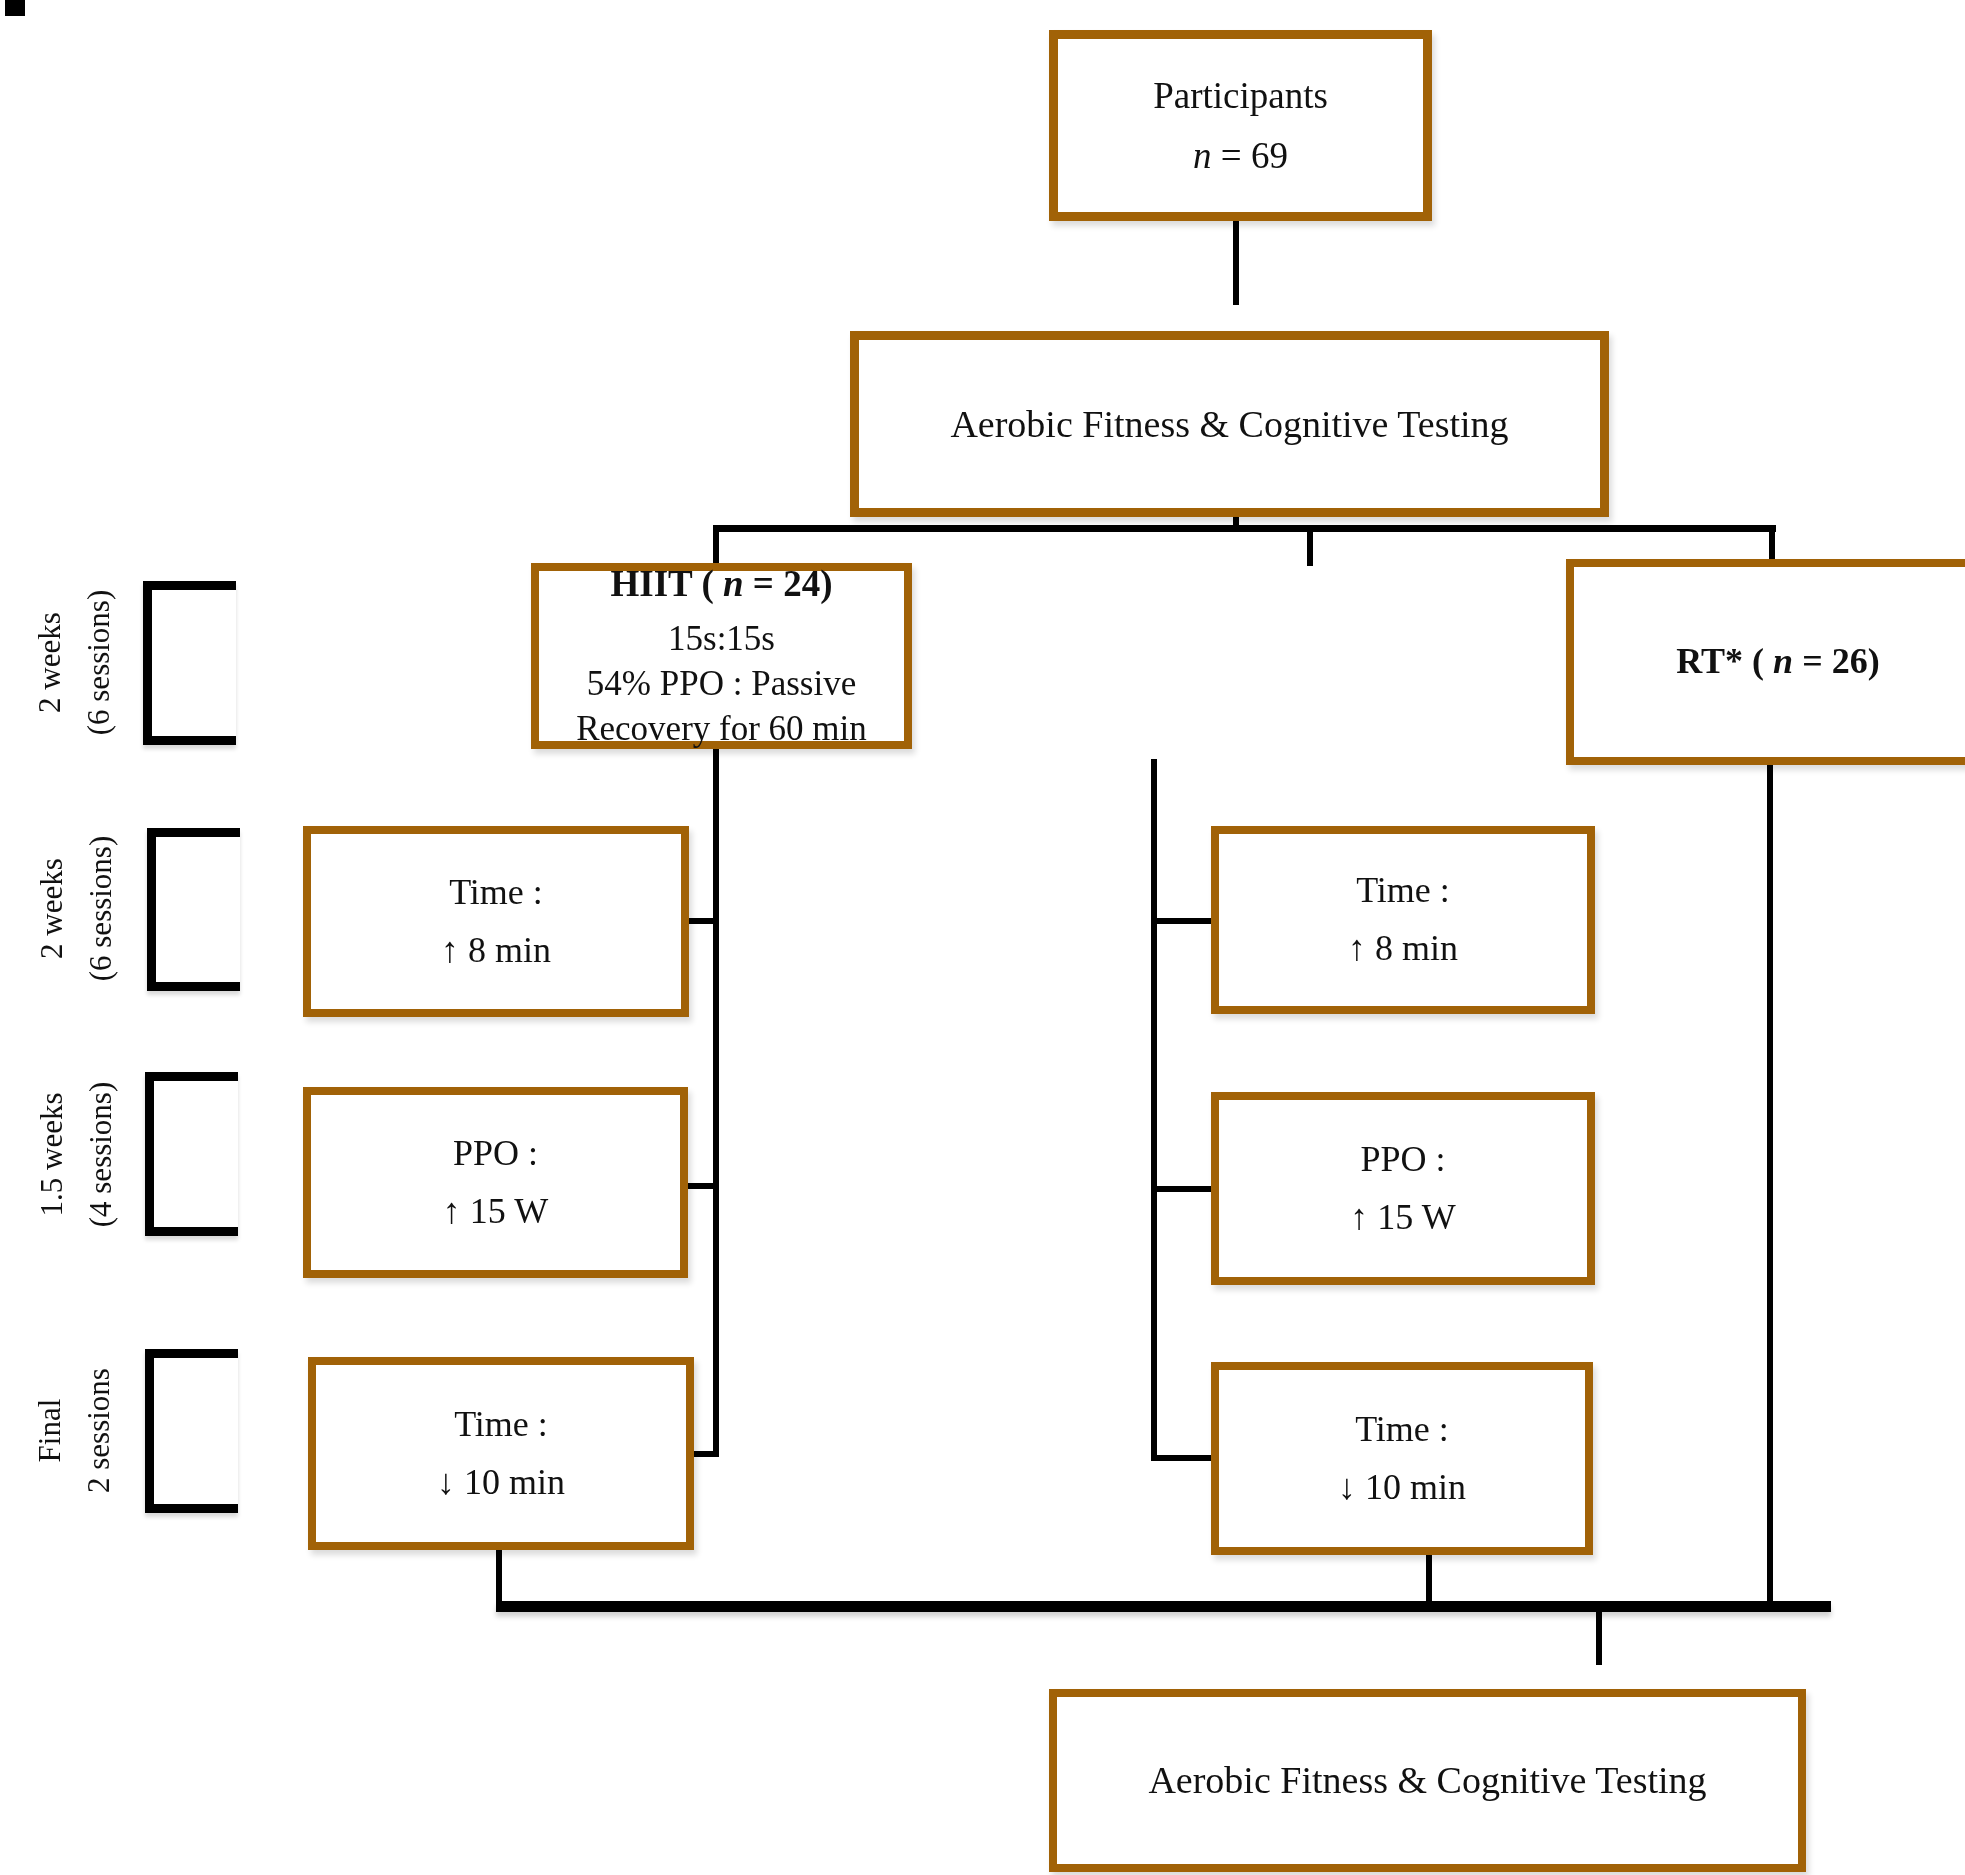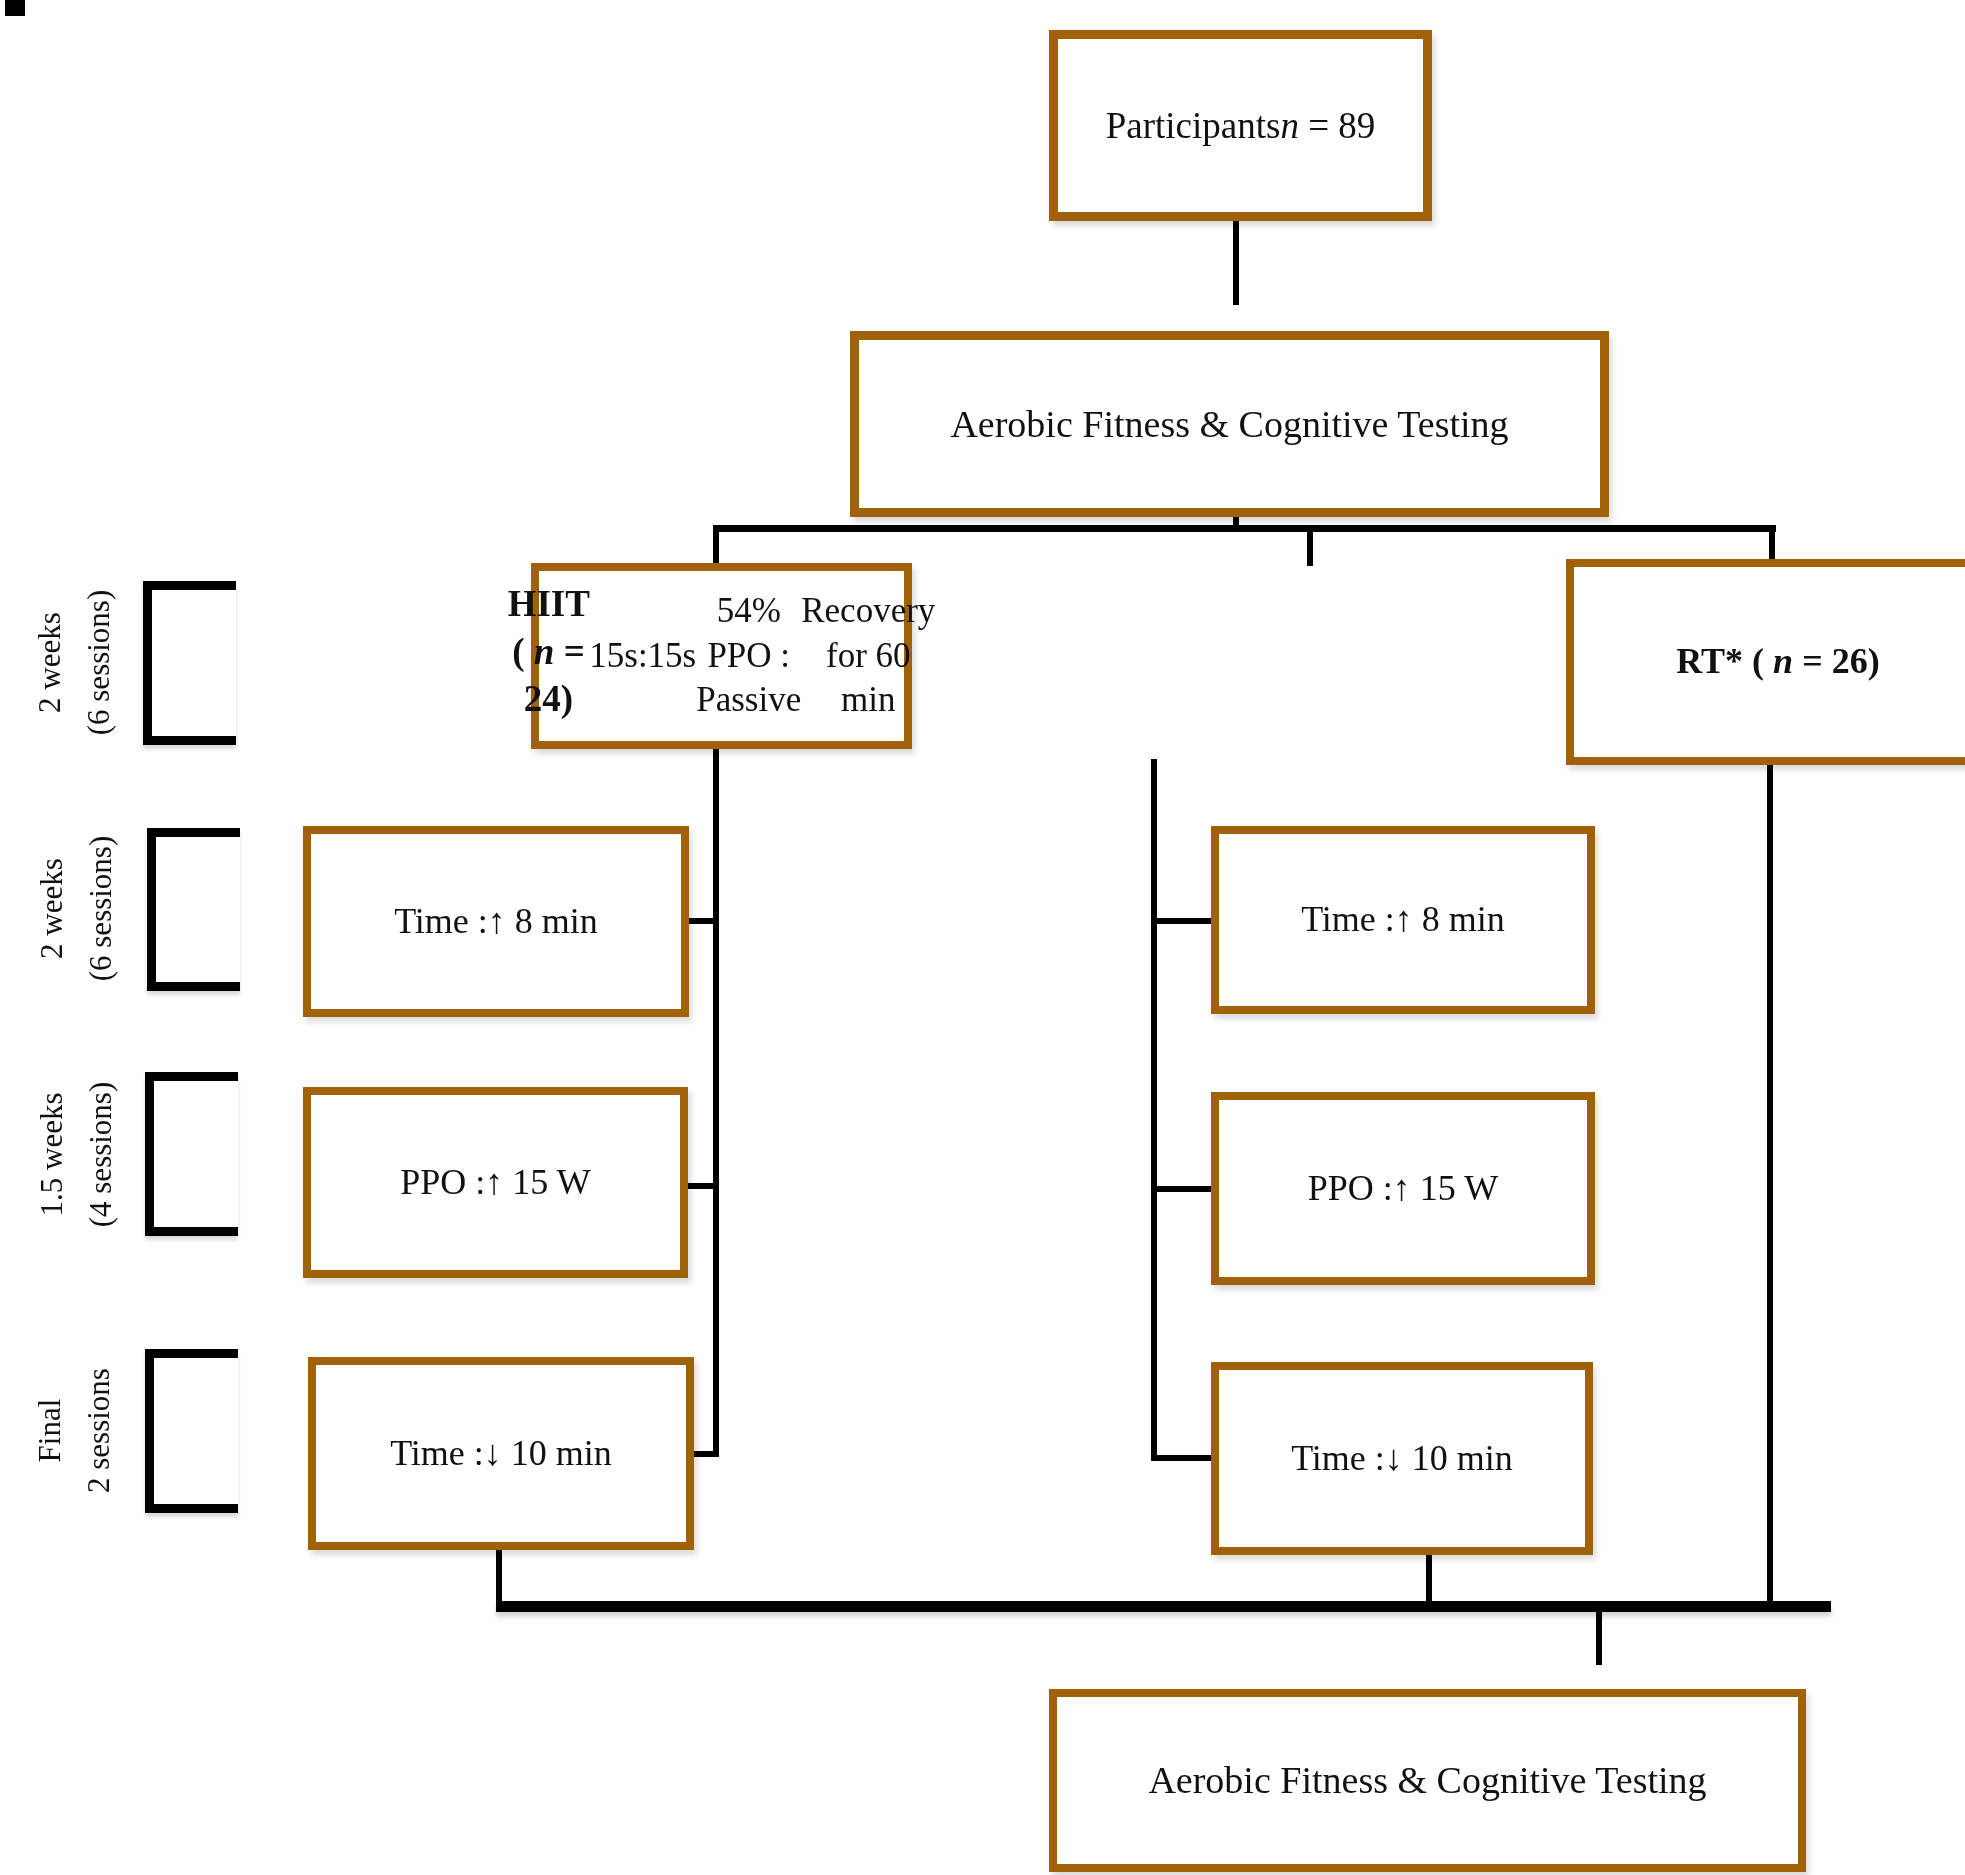--- a/index.html
+++ b/index.html
@@ -2,21 +2,21 @@
 <html style="font-size:10.7px"><head>
 <meta charset="utf-8">
 <style>
   html,body{margin:0;padding:0;background:#ffffff;}
   .canvas{
     position:relative;width:1965px;height:1876px;background:#ffffff;
     font-family:"Liberation Serif","DejaVu Serif",serif;color:#111111;overflow:hidden;
   }
   .box{
     position:absolute;box-sizing:border-box;background:#ffffff;
-    border:8px solid #a16207;display:flex;flex-direction:row;
+    border:8px solid #a16207;display:flex;flex-direction:column;
     align-items:center;justify-content:center;text-align:center;
     font-size:36px;line-height:1.6;box-shadow:2.7px 4.7px 6px rgba(0,0,0,0.14);
   }
   .box .title{font-weight:bold;}
   .ln{position:absolute;background:#000;}
   .shadowed{box-shadow:0 4.7px 5.3px rgba(0,0,0,0.18);}
   .bracket{
     position:absolute;box-sizing:border-box;background:transparent;
     border-left:9.3px solid #000;border-top:9.3px solid #000;border-bottom:9.3px solid #000;
     box-shadow:0 4px 4px rgba(0,0,0,0.15);
@@ -84,21 +84,21 @@
     <div>1.5 weeks</div>
     <div>(4 sessions)</div>
   </div>
   <div class="phase-label" style="left:-67px;top:1380px;width:282px;height:101px;">
     <div>Final</div>
     <div>2 sessions</div>
   </div>
 
   <div class="box" style="left:1049px;top:30px;width:383px;height:191px;border-width:9.3px;font-size:37px;">
     <div>Participants</div>
-    <div><i>n</i><span> = 89</span></div>
+    <div><i>n</i><span> = 69</span></div>
   </div>
 
   <div class="box big-label" style="left:850px;top:303px;width:759px;height:186px;border-width:9.3px;">
     <div>Aerobic Fitness &amp; Cognitive Testing</div>
   </div>
 
   <div class="box compact" style="left:531px;top:563px;width:381px;height:186px;">
     <div class="title"><span>HIIT ( </span><i>n</i><span> = 24)</span></div>
     <div>15s:15s</div>
     <div>54% PPO : Passive</div>

